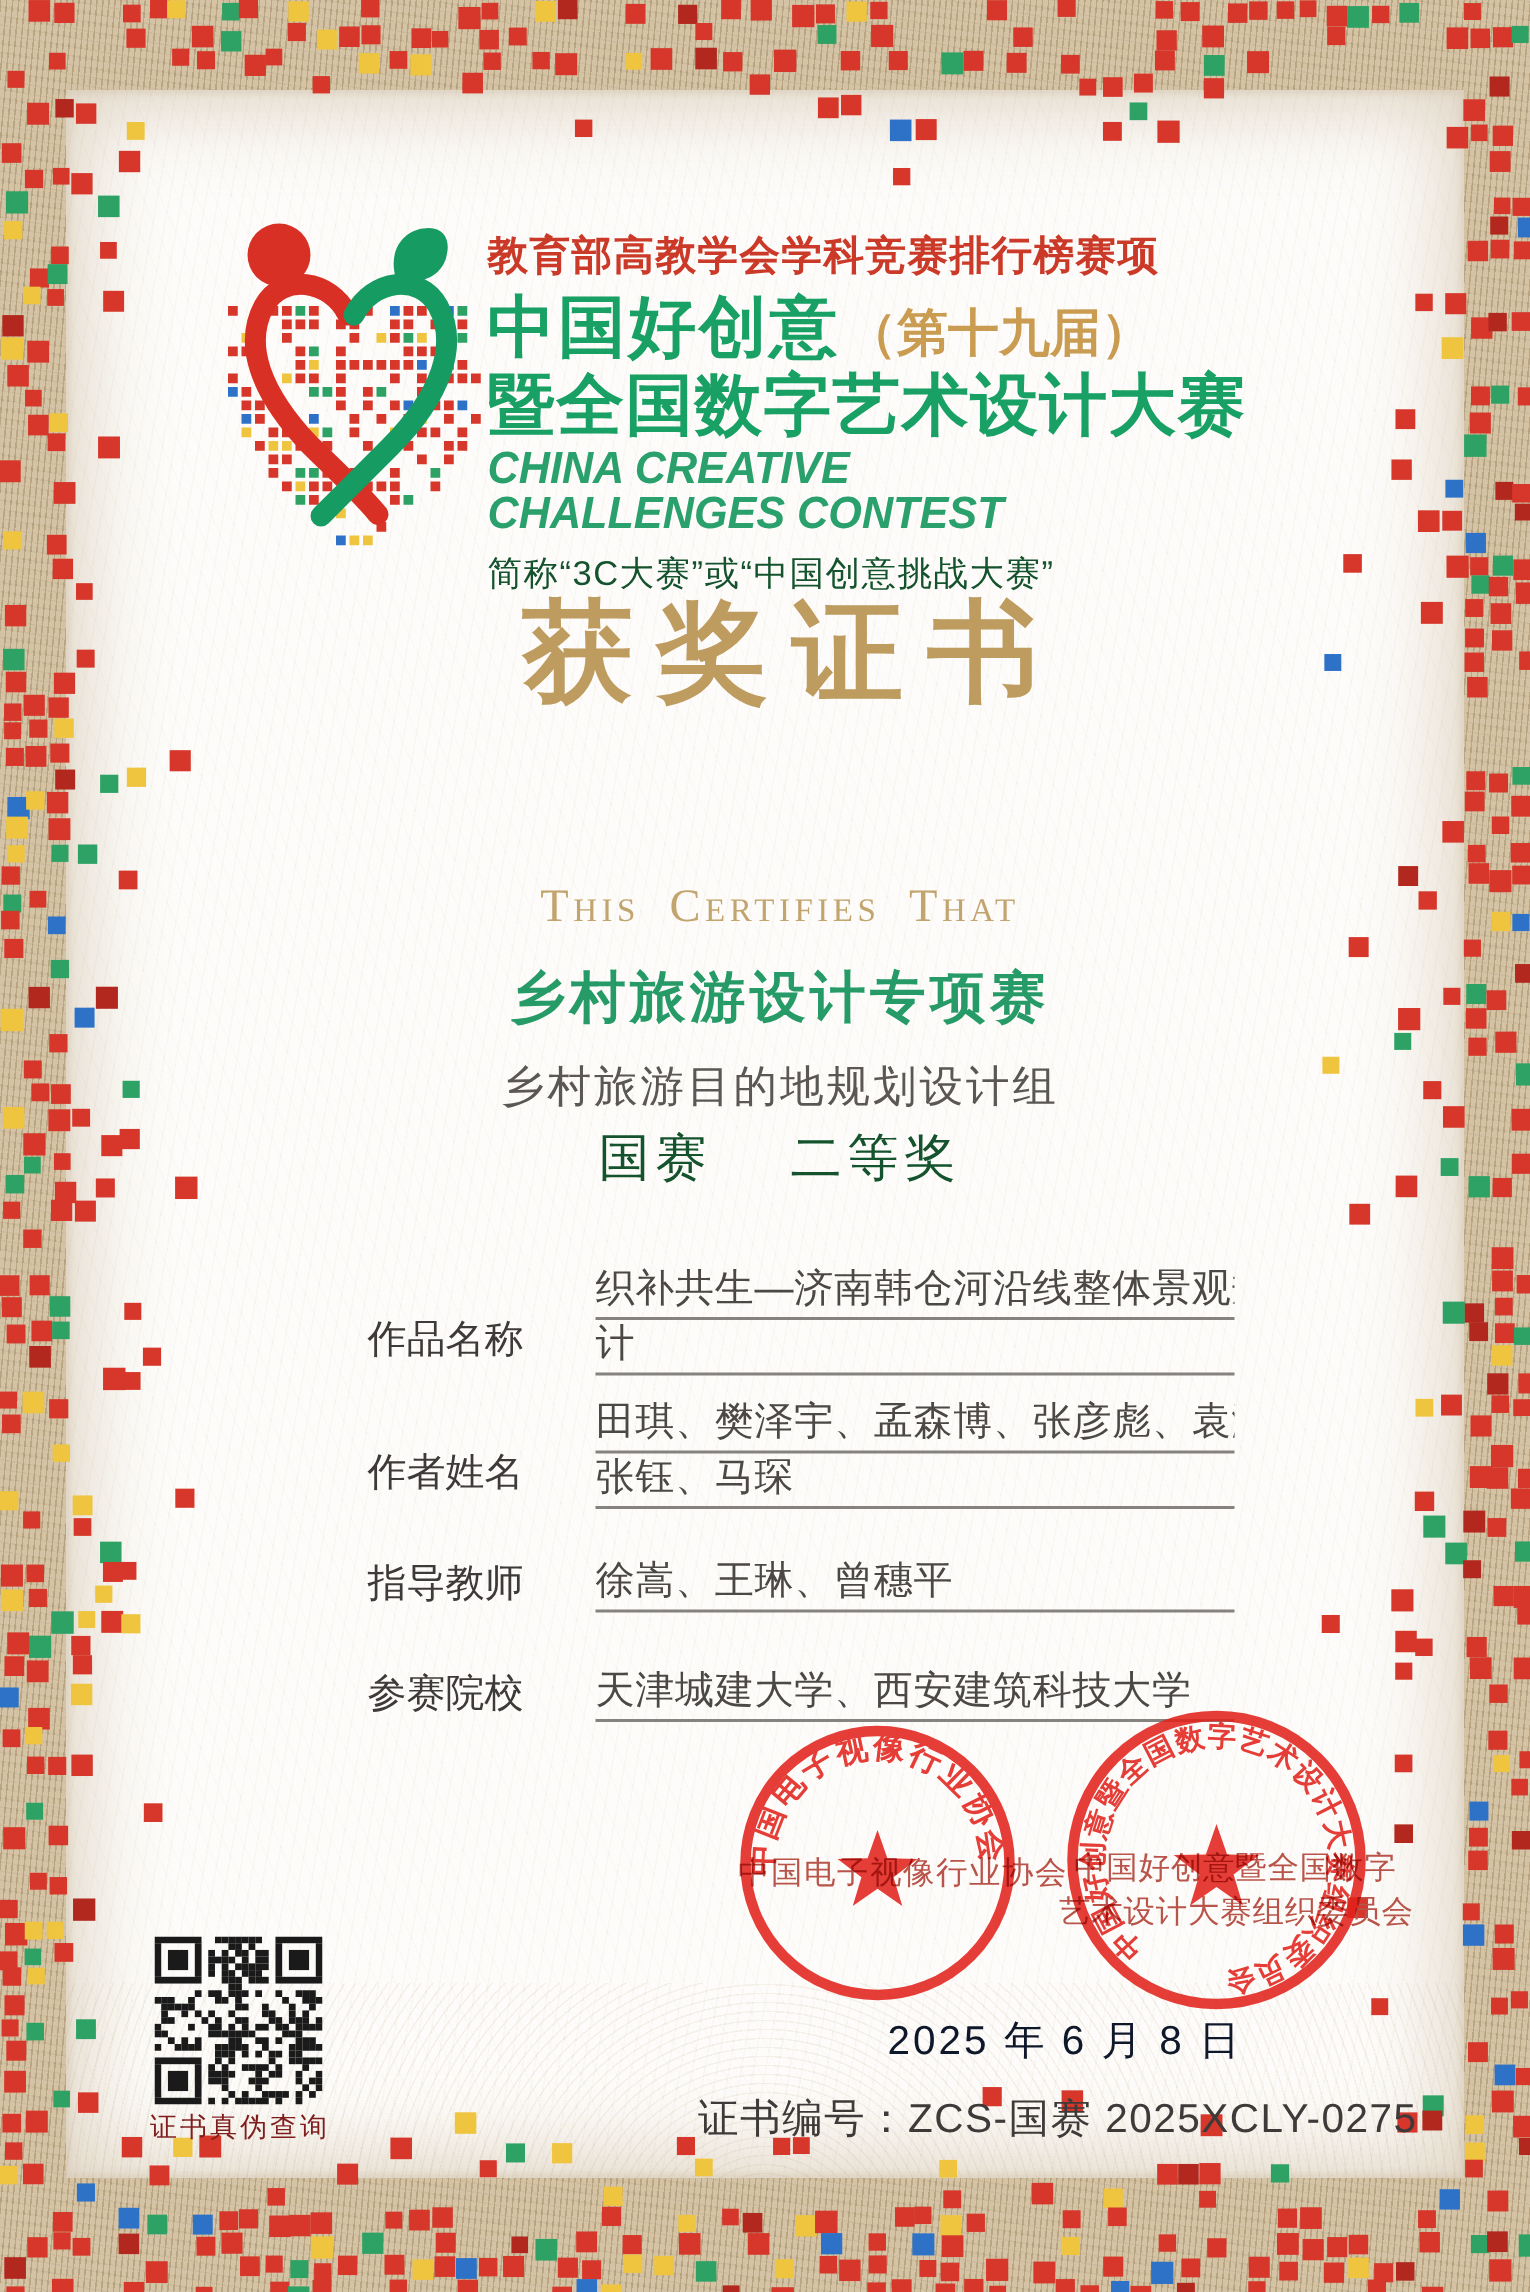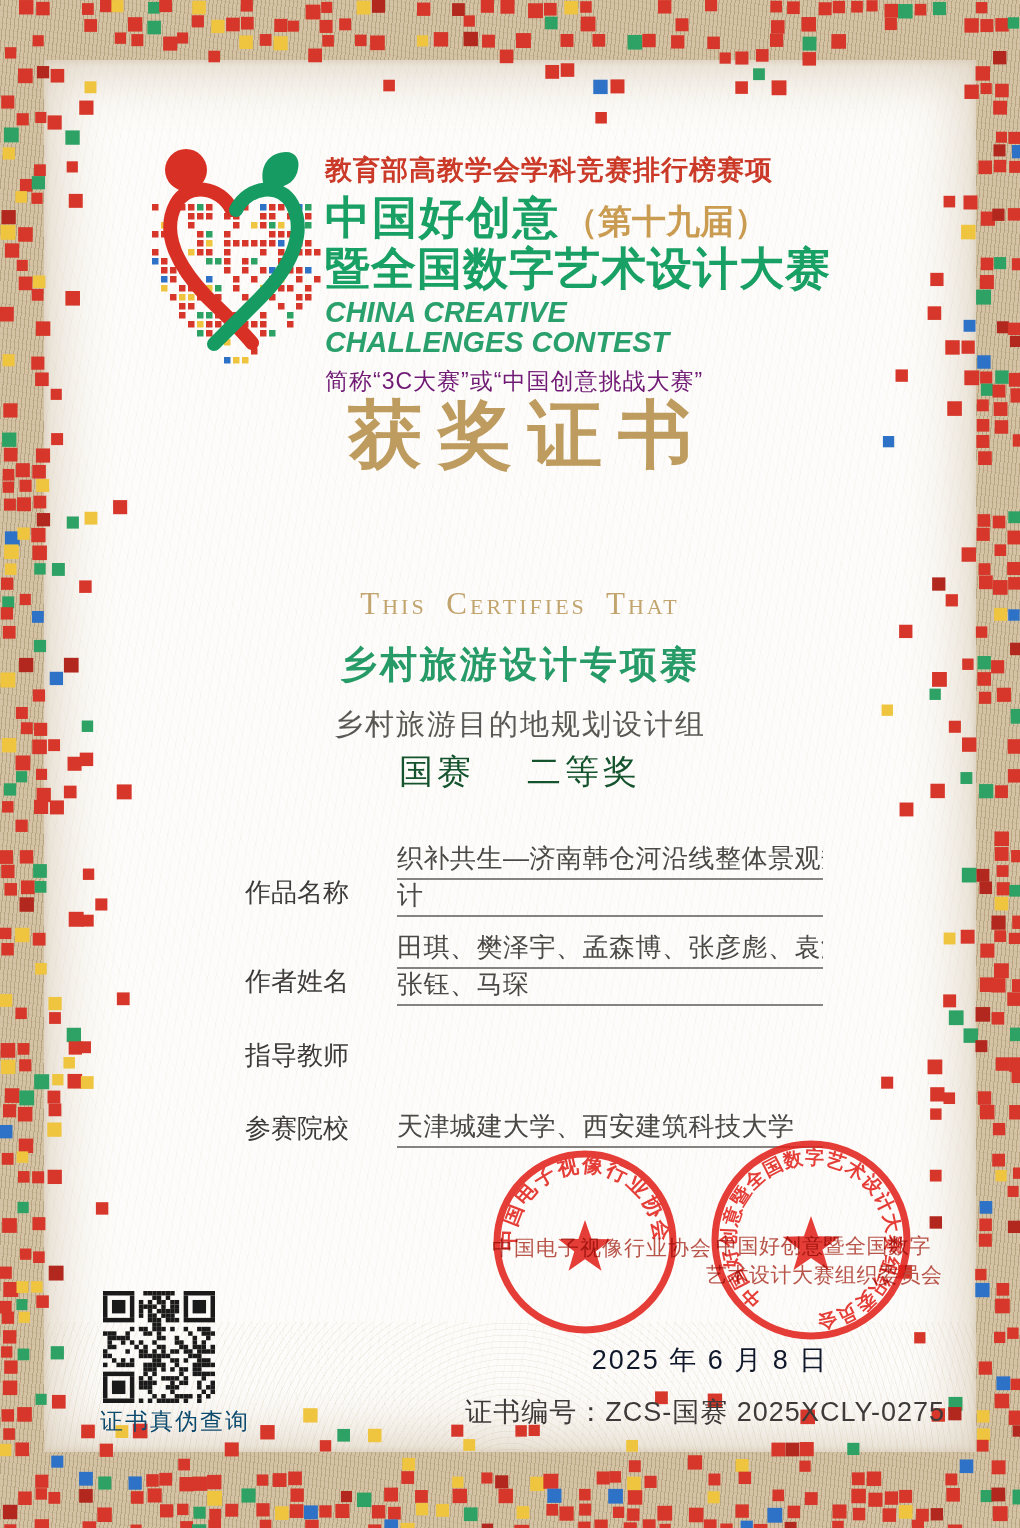--- a/index.html
+++ b/index.html
@@ -61,21 +61,21 @@
   .stamp-2{left:707px;top:1136px;}
   .sig{position:absolute;z-index:6;mix-blend-mode:multiply;color:#B8544A;font-size:21px;letter-spacing:1px;white-space:nowrap;}
   .sig-1{left:492px;top:1234px;}
   .sig-2{left:706px;top:1231px;line-height:29px;letter-spacing:.5px;}
   .sig-2 .l1{padding-left:10px;}
   .date{position:absolute;left:560px;top:1342px;width:300px;text-align:center;
         font-size:27px;letter-spacing:2px;color:#0f172a;}
 
   
   .qr{position:absolute;left:103px;top:1291px;}
-  .qr-caption{position:absolute;left:100px;top:1406px;font-size:23px;letter-spacing:2px;color:#0c4a6e;}
+  .qr-caption{position:absolute;left:100px;top:1406px;font-size:18px;letter-spacing:2px;color:#7f1d1d;}
   .serial{position:absolute;right:75px;top:1394px;font-size:27px;letter-spacing:1px;color:#3E3A39;white-space:nowrap;}
 </style>
 </head>
 <body>
 
 <div class="cert">
   <div class="base"></div>
   <div class="panel"></div>
   <svg class="squares" id="border-squares" width="1020" height="1528" viewBox="0 0 1020 1528">
       <rect x="19.018404248636216" y="0.048883392475545406" width="14.40986317396164" height="14.40986317396164" fill="#D6372A"></rect>
@@ -821,21 +821,21 @@
     <div class="header-text">
       <div class="tagline" style="color:#CB3A28">教育部高教学会学科竞赛排行榜赛项</div>
       <div class="cn-title-1" style="color:#19A064">
         <span>中国好创意</span><span class="edition" style="color:#C99C52">（第十九届）</span>
       </div>
       <div class="cn-title-2" style="color:#19A064">暨全国数字艺术设计大赛</div>
       <div class="en-block">
         <div class="en-title" style="color:#2AA06C">CHINA CREATIVE</div>
         <div class="en-title" style="color:#2AA06C">CHALLENGES CONTEST</div>
       </div>
-      <div class="subtitle" style="color:#701a75">简称“3C大赛”或“中国创意挑战大赛”</div>
+      <div class="subtitle" style="color:#14532d">简称“3C大赛”或“中国创意挑战大赛”</div>
     </div>
 
     <div class="center-col t-cn" style="color:#BE9B5E">获奖证书</div>
     <div class="center-col t-track" style="color:#279B67">乡村旅游设计专项赛</div>
     <div class="center-col t-certifies" style="color:#C2A46E">This  Certifies That</div>
     <div class="center-col t-group" style="color:#5A5754">乡村旅游目的地规划设计组</div>
     <div class="center-col t-award" style="color:#14532d">
       <span>国赛</span><span class="gap"></span><span>二等奖</span>
     </div>
 
@@ -849,20 +849,24 @@
       </div>
       <div class="frow mb32">
         <div class="flabel">作者姓名</div>
         <div class="fvalue">
           <div class="vline">田琪、樊泽宇、孟森博、张彦彪、袁潇萌、</div>
           <div class="vline">张钰、马琛</div>
         </div>
       </div>
       <div class="frow mb31">
         <div class="flabel">指导教师</div>
+        <div class="fvalue">
+          <div class="vline">徐嵩、王琳、曾穗平</div>
+
+        </div>
       </div>
       <div class="frow">
         <div class="flabel">参赛院校</div>
         <div class="fvalue">
           <div class="vline">天津城建大学、西安建筑科技大学</div>
 
         </div>
       </div>
     </div>
 

